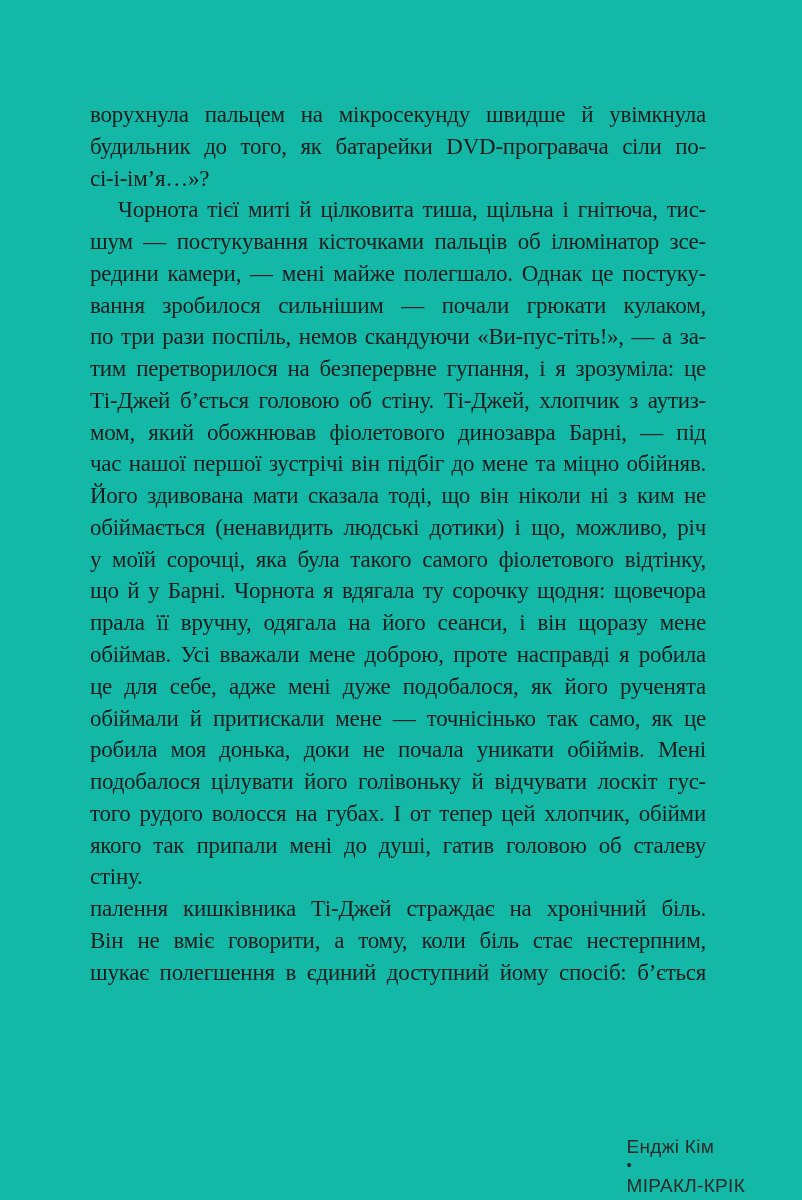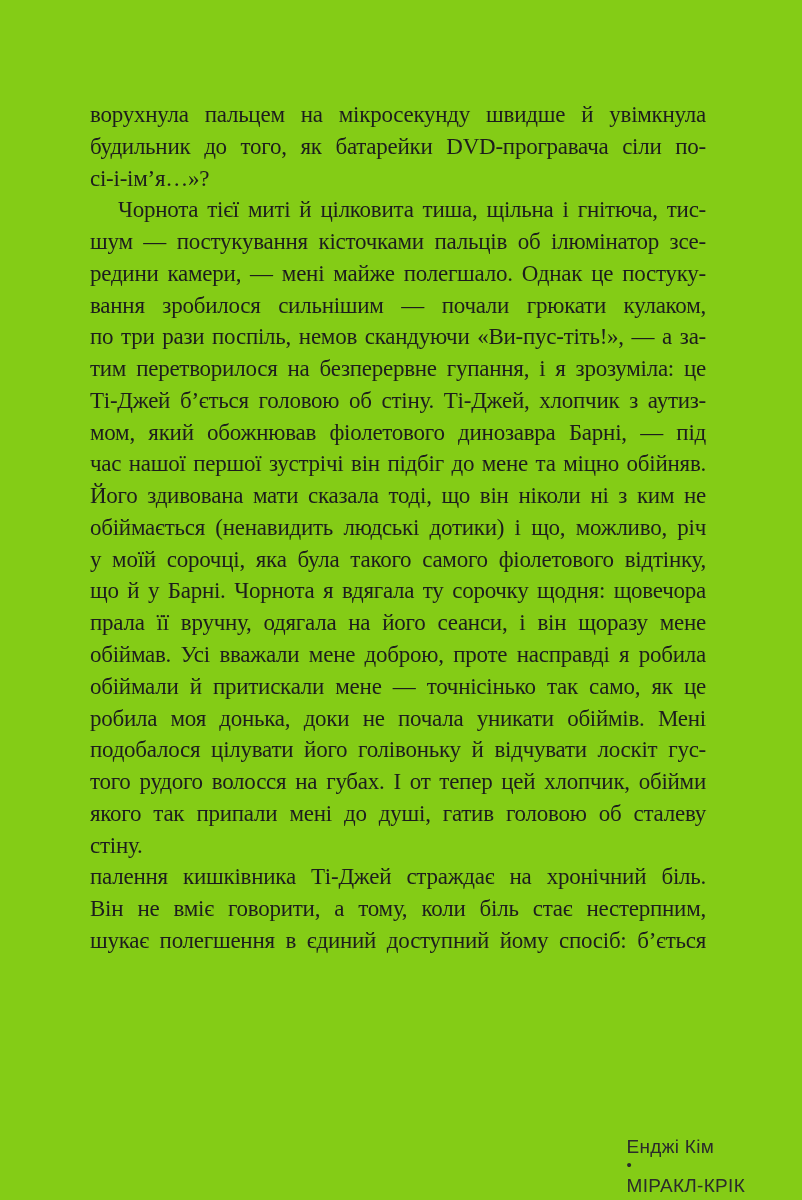--- a/index.html
+++ b/index.html
@@ -5,21 +5,21 @@
   html, body {
     margin: 0;
     padding: 0;
     background: #e8e8e8;
   }
   .page {
     position: relative;
     width: 802px;
     height: 1200px;
     margin: 0 auto;
-    background: #84cc16;
+    background: #14b8a6;
     overflow: hidden;
   }
   .text-block {
     position: absolute;
     left: 90px;
     top: 99px;
     width: 616px;
   }
   .bodyline {
     font-family: "Liberation Serif", serif;
@@ -85,20 +85,21 @@
       <div class="bodyline"><span>тим перетворилося на безперервне гупання, і я зрозуміла: це</span></div>
       <div class="bodyline"><span>Ті-Джей б’ється головою об стіну. Ті-Джей, хлопчик з аутиз-</span></div>
       <div class="bodyline"><span>мом, який обожнював фіолетового динозавра Барні, — під</span></div>
       <div class="bodyline"><span>час нашої першої зустрічі він підбіг до мене та міцно обійняв.</span></div>
       <div class="bodyline"><span>Його здивована мати сказала тоді, що він ніколи ні з ким не</span></div>
       <div class="bodyline"><span>обіймається (ненавидить людські дотики) і що, можливо, річ</span></div>
       <div class="bodyline"><span>у моїй сорочці, яка була такого самого фіолетового відтінку,</span></div>
       <div class="bodyline"><span>що й у Барні. Чорнота я вдягала ту сорочку щодня: щовечора</span></div>
       <div class="bodyline"><span>прала її вручну, одягала на його сеанси, і він щоразу мене</span></div>
       <div class="bodyline"><span>обіймав. Усі вважали мене доброю, проте насправді я робила</span></div>
+      <div class="bodyline"><span>це для </span><span class="em">себе</span><span>, адже мені дуже подобалося, як його рученята</span></div>
       <div class="bodyline"><span>обіймали й притискали мене — точнісінько так само, як це</span></div>
       <div class="bodyline"><span>робила моя донька, доки не почала уникати обіймів. Мені</span></div>
       <div class="bodyline"><span>подобалося цілувати його голівоньку й відчувати лоскіт гус-</span></div>
       <div class="bodyline"><span>того рудого волосся на губах. І от тепер цей хлопчик, обійми</span></div>
       <div class="bodyline"><span>якого так припали мені до душі, гатив головою об сталеву</span></div>
       <div class="bodyline lastline"><span>стіну.</span></div>
       <div class="bodyline"><span>палення кишківника Ті-Джей страждає на хронічний біль.</span></div>
       <div class="bodyline"><span>Він не вміє говорити, а тому, коли біль стає нестерпним,</span></div>
       <div class="bodyline"><span>шукає полегшення в єдиний доступний йому спосіб: б’ється</span></div>
     </div>

